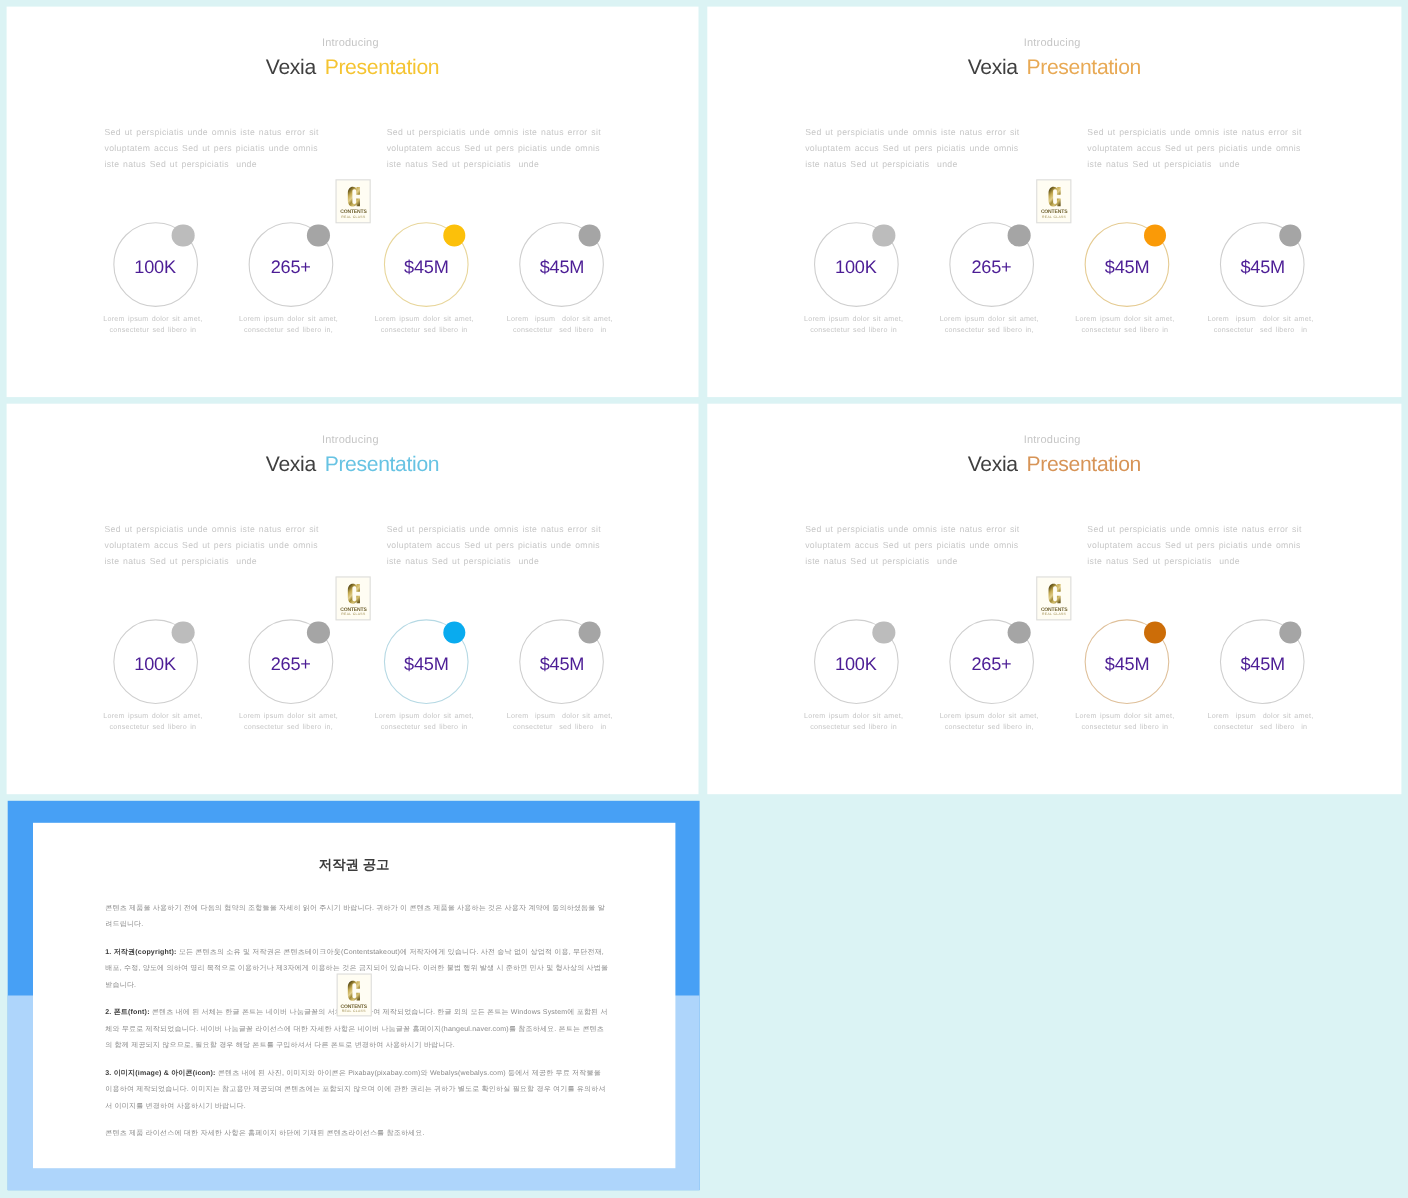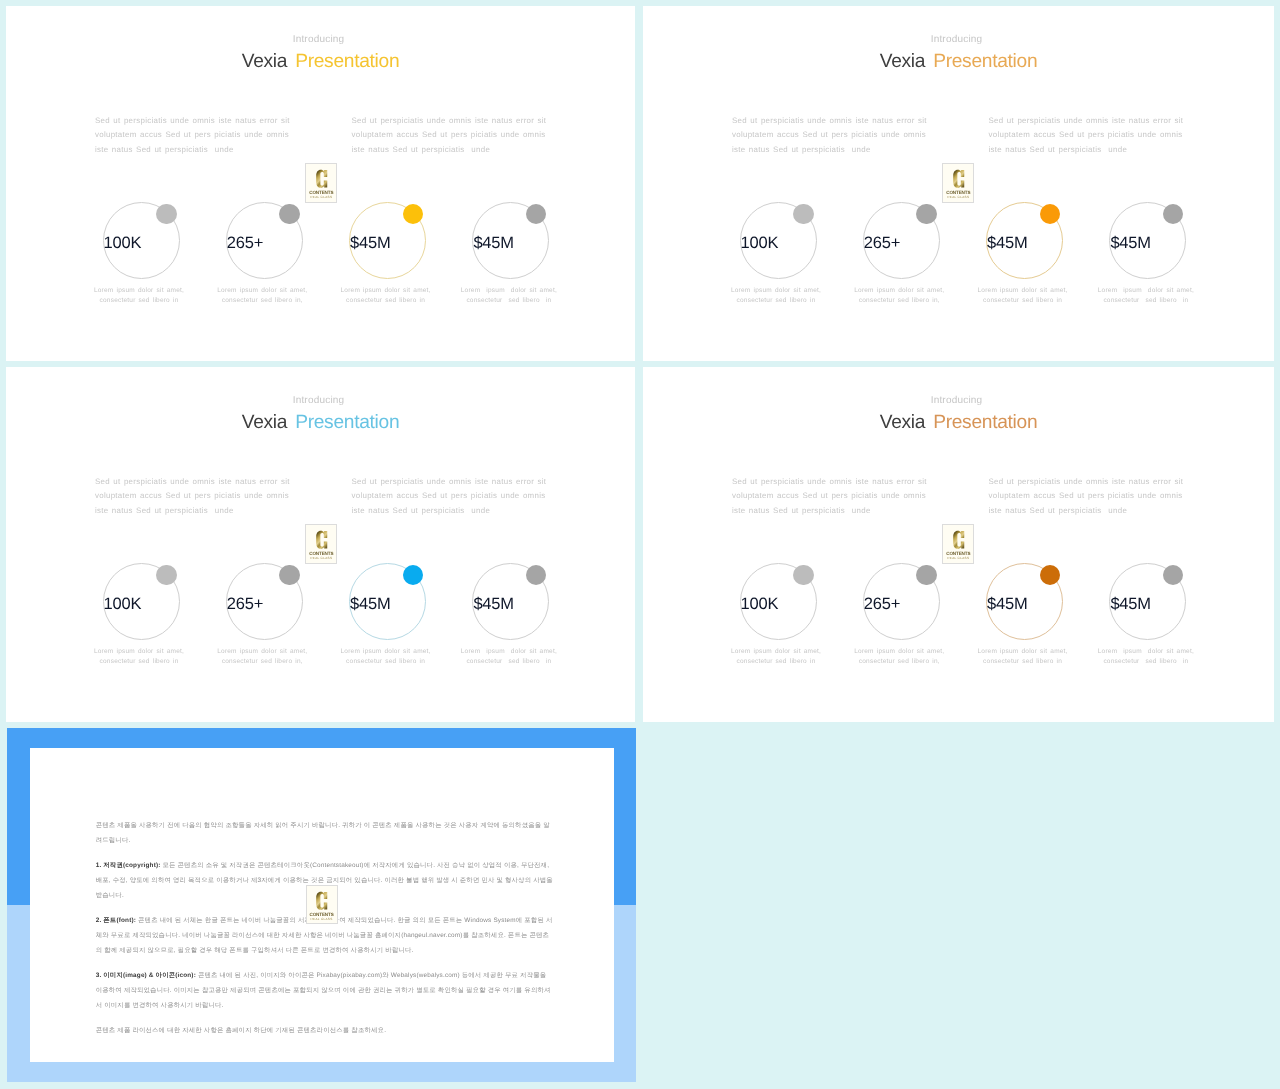--- a/index.html
+++ b/index.html
@@ -40,21 +40,21 @@
   .logo .l1{font-size:4.6px;font-weight:bold;letter-spacing:-0.15px;color:#6d5f2d;
             margin-top:-0.5px;line-height:5px;}
   .logo .l2{font-size:3.1px;letter-spacing:.3px;color:#9e8c4e;margin-top:0.8px;line-height:3.4px;}
 
   
   .stats{position:absolute;left:0;top:0;width:631px;height:355px;}
   .stat{position:absolute;width:124px;}
   .ring{position:absolute;width:77px;height:77px;border-radius:50%;
         border:1px solid #d4d4d4;box-sizing:border-box;left:23.5px;top:-0.5px;}
   .ring .val{position:absolute;left:0;right:0;top:50%;margin-top:-6.5px;
-        text-align:left;font-size:16.5px;line-height:19px;color:#0f172a;letter-spacing:-0.2px;}
+        text-align:center;font-size:16.5px;line-height:19px;color:#4c1d95;letter-spacing:-0.2px;}
   .dot{position:absolute;width:20.4px;height:20.4px;border-radius:50%;background:#9e9e9e;
        left:77.2px;top:1.5px;}
   .cap{position:absolute;top:83.5px;left:-2px;width:124px;text-align:center;
        font-size:6.5px;line-height:10px;color:#c6c6c6;letter-spacing:.22px;
        word-spacing:1px;white-space:pre-wrap;}
 
   
   .s5{position:absolute;left:6.5px;top:727.7px;width:629px;height:354px;background:#47a0f5;overflow:hidden;}
   .s5inner{position:absolute;left:23.2px;top:20px;width:584.5px;height:314.3px;background:#fff;}
   .cp-title{position:absolute;left:0;right:0;top:31px;text-align:center;
@@ -296,20 +296,21 @@
             </svg>
             <div class="l1">CONTENTS</div>
             <div class="l2">REAL CLASS</div>
           </div>
         </div>
       </div>
     </div>
   <div class="s5">
     <div class="fade"></div>
     <div class="s5inner">
+      <div class="cp-title">저작권 공고</div>
       <div class="cp-body" id="cp-body">
           <p>콘텐츠 제품을 사용하기 전에 다음의 협약의 조항들을 자세히 읽어 주시기 바랍니다. 귀하가 이 콘텐츠 제품을 사용하는 것은 사용자 계약에 동의하셨음을 알려드립니다.</p>
           <p><b>1. 저작권(copyright):</b> 모든 콘텐츠의 소유 및 저작권은 콘텐츠테이크아웃(Contentstakeout)에 저작자에게 있습니다. 사전 승낙 없이 상업적 이용, 무단전재, 배포, 수정, 양도에 의하여 영리 목적으로 이용하거나 제3자에게 이용하는 것은 금지되어 있습니다. 이러한 불법 행위 발생 시 준하면 민사 및 형사상의 사법을 받습니다.</p>
           <p><b>2. 폰트(font):</b> 콘텐츠 내에 된 서체는 한글 폰트는 네이버 나눔글꼴의 서체를 사용하여 제작되었습니다. 한글 외의 모든 폰트는 Windows System에 포함된 서체와 무료로 제작되었습니다. 네이버 나눔글꼴 라이선스에 대한 자세한 사항은 네이버 나눔글꼴 홈페이지(hangeul.naver.com)를 참조하세요. 폰트는 콘텐츠의 함께 제공되지 않으므로, 필요할 경우 해당 폰트를 구입하셔서 다른 폰트로 변경하여 사용하시기 바랍니다.</p>
           <p><b>3. 이미지(image) &amp; 아이콘(icon):</b> 콘텐츠 내에 된 사진, 이미지와 아이콘은 Pixabay(pixabay.com)와 Webalys(webalys.com) 등에서 제공한 무료 저작물을 이용하여 제작되었습니다. 이미지는 참고용만 제공되며 콘텐츠에는 포함되지 않으며 이에 관한 권리는 귀하가 별도로 확인하실 필요할 경우 여기를 유의하셔서 이미지를 변경하여 사용하시기 바랍니다.</p>
           <p>콘텐츠 제품 라이선스에 대한 자세한 사항은 홈페이지 하단에 기재된 콘텐츠라이선스를 참조하세요.</p>
         </div>
       <div class="cp-logo" id="cp-logo">
           <div class="logo">
             <svg class="c" width="13.6" height="23.5" viewBox="0 0 18 24">

